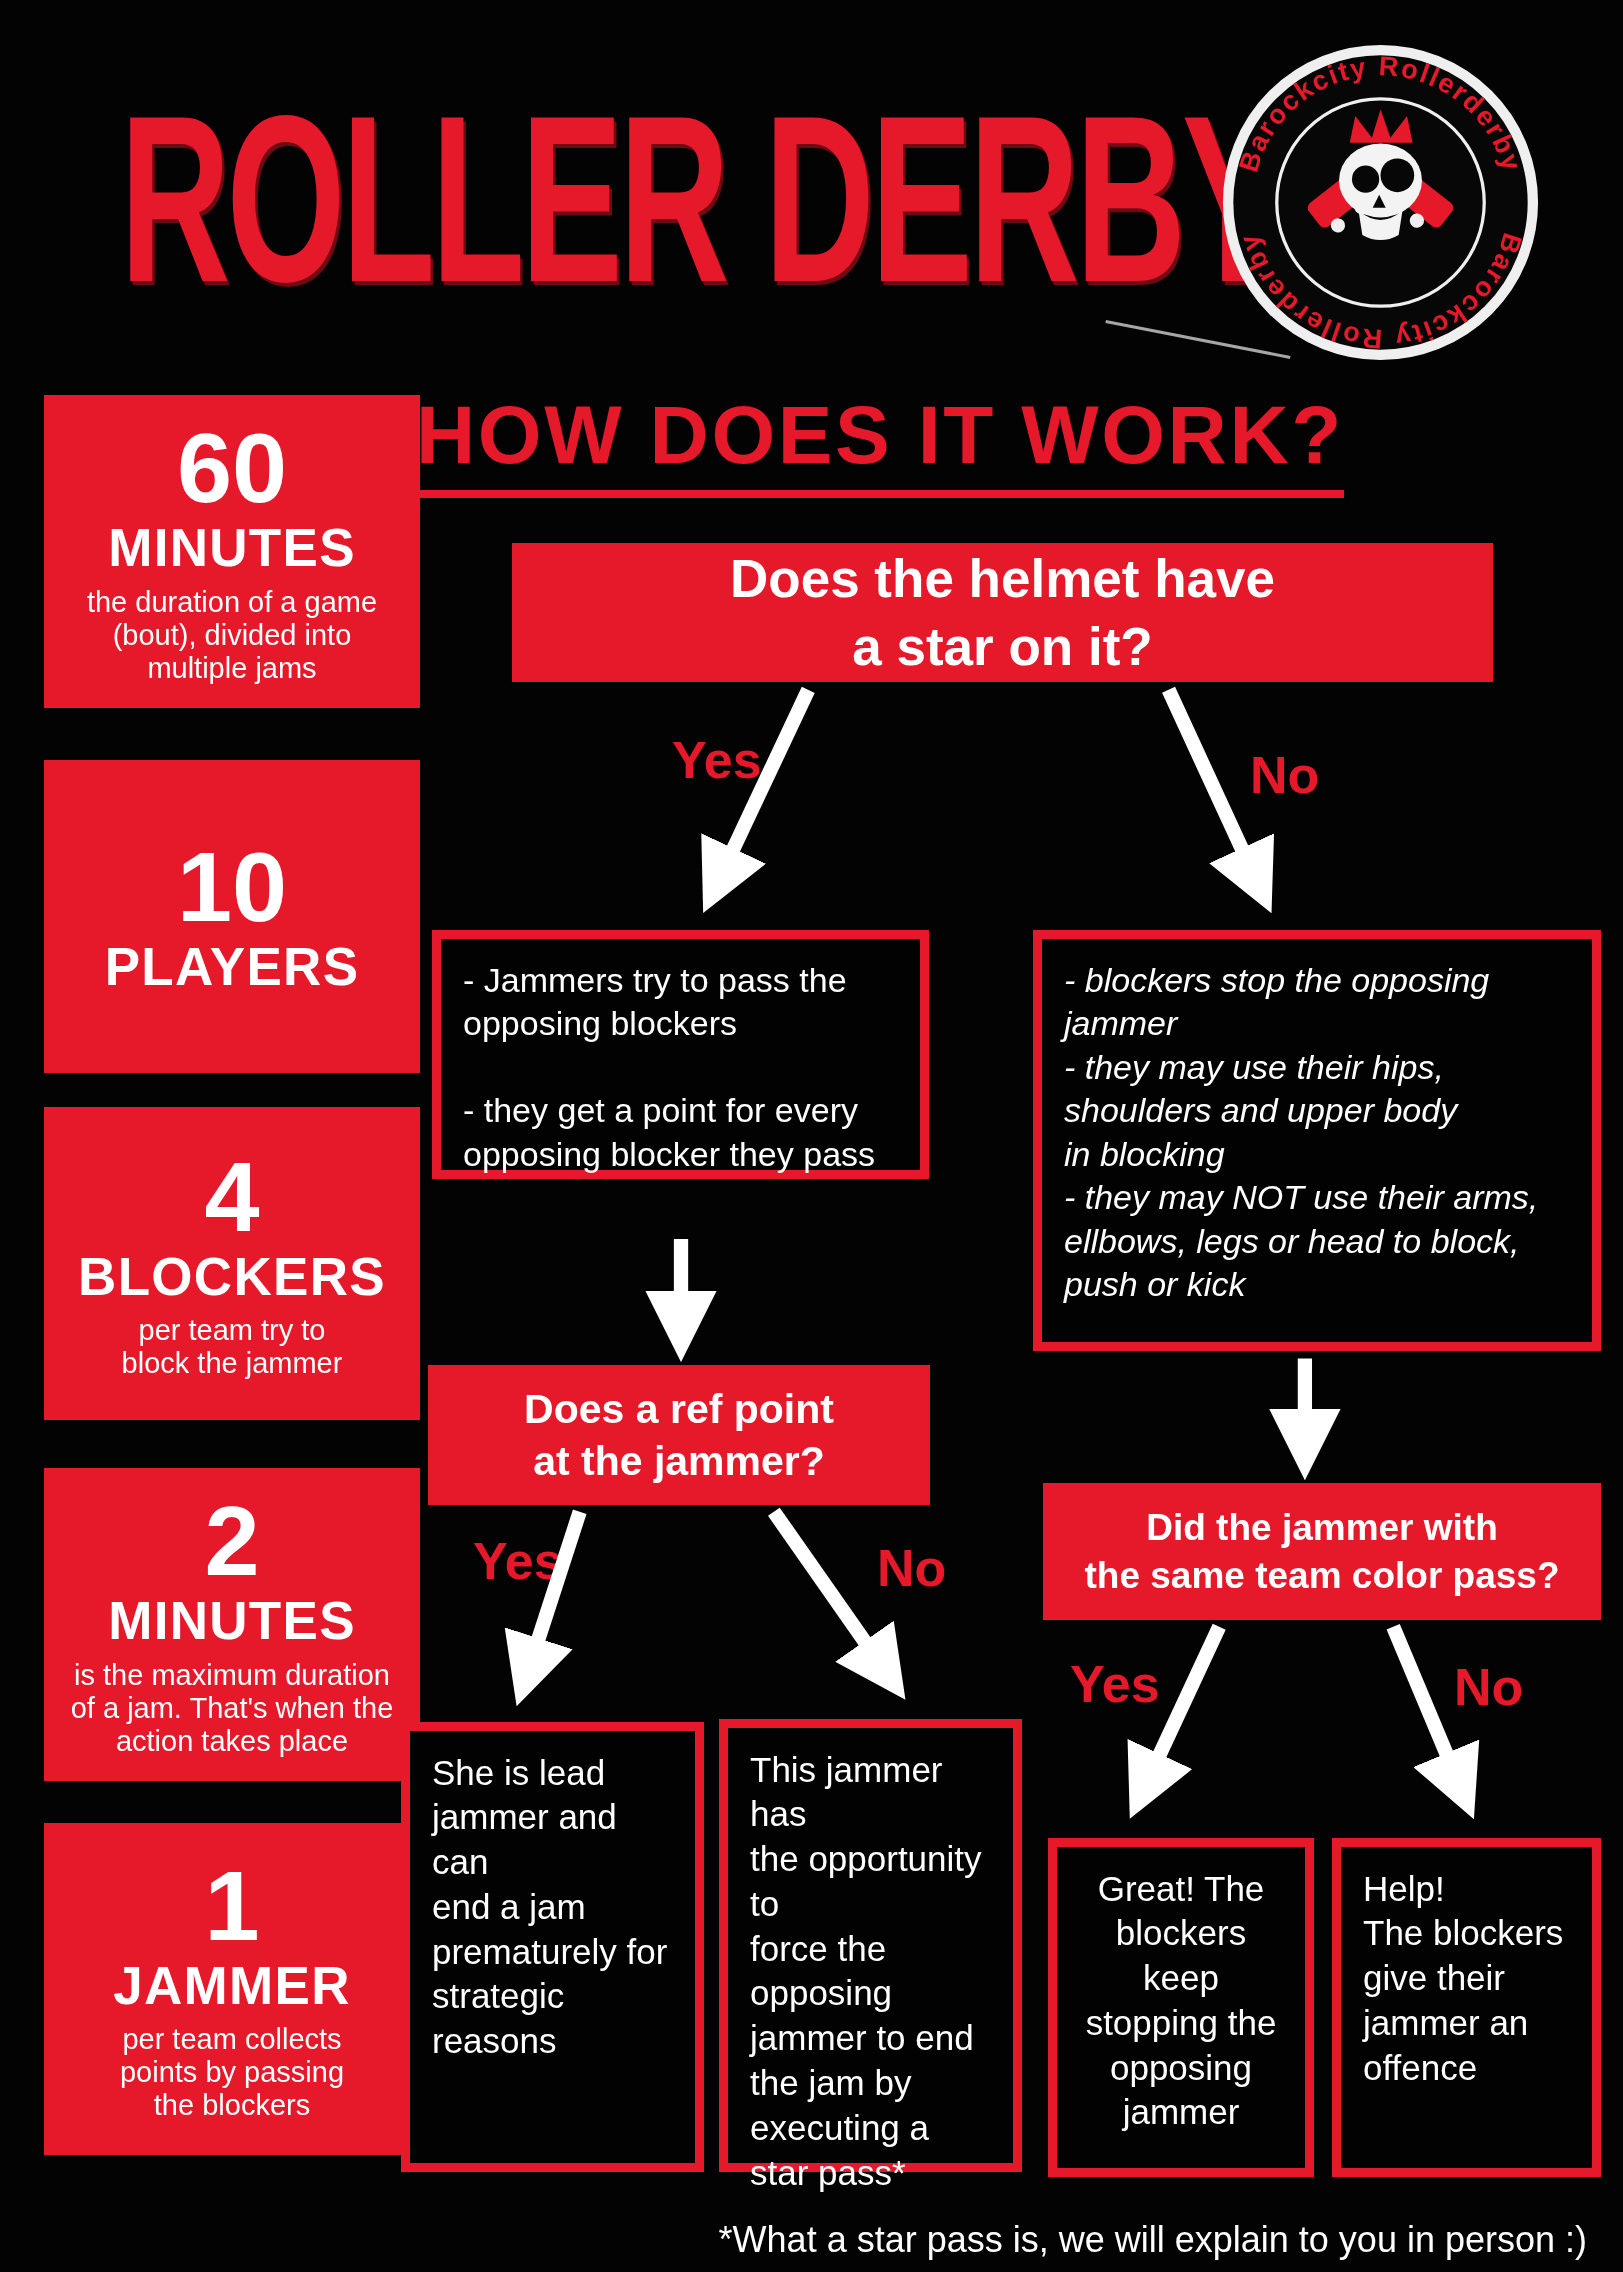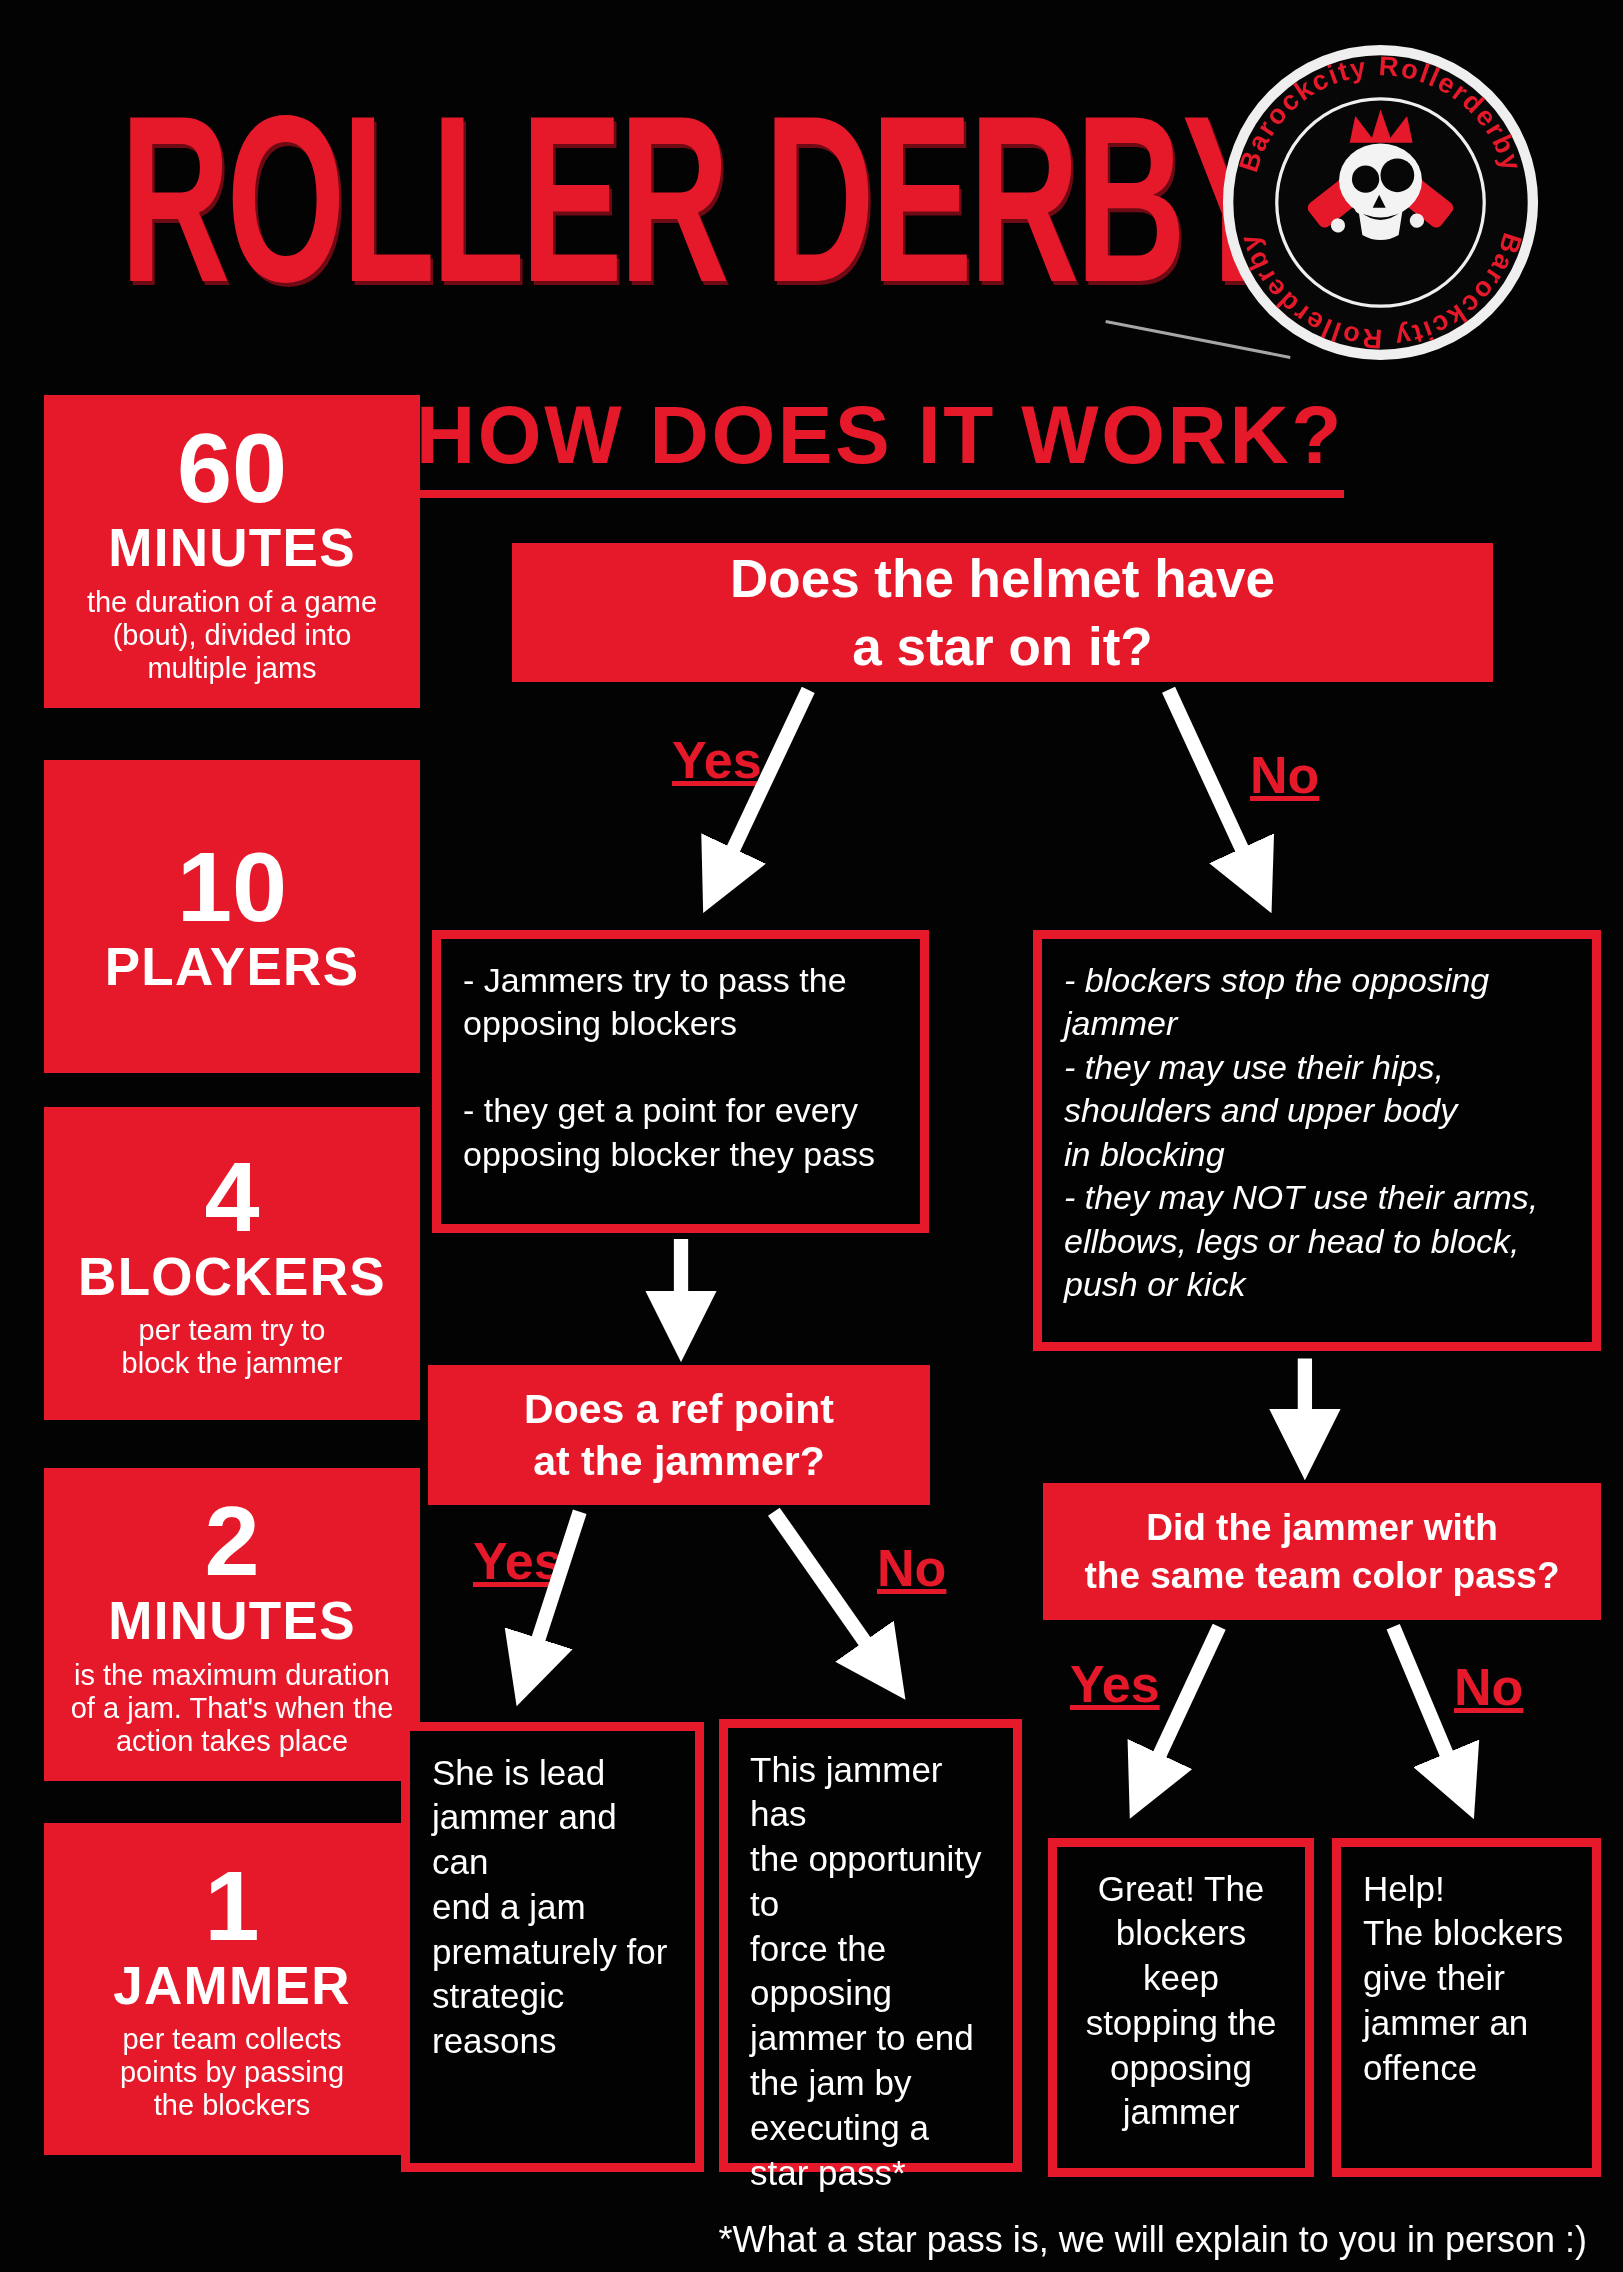--- a/index.html
+++ b/index.html
@@ -42,27 +42,27 @@
     display:flex; align-items:center; justify-content:center; text-align:center;
   }
   .qbox span { white-space:pre-line; line-height:1.28; }
   .q1 { left:512px;  top:543px;  width:981px; height:139px; font-size:53px; }
   .q2 { left:428px;  top:1365px; width:502px;  height:140px; font-size:41px; }
   .q3 { left:1043px; top:1483px; width:558px;  height:137px; font-size:37px; }
   .infobox {
     position:absolute; background:#020202; border:9px solid #e6192b; color:#fff;
     white-space:pre-line; font-size:34px; line-height:1.28; padding:19.5px 22px;
   }
-  .ib-jammer  { left:432px;  top:930px; width:497px; height:303px; }
+  .ib-jammer  { left:432px;  top:930px; width:497px; height:249px; }
   .ib-blocker { left:1033px; top:930px; width:568px; height:421px;font-style:italic; }
   .ib-lead    { left:401px;  top:1722px; width:303px; height:450px; font-size:35px; }
   .ib-star    { left:719px; top:1719px; width:303px; height:453px; font-size:35px; }
   .ib-great   { left:1048px; top:1838px; width:266px; height:339px; font-size:35px;text-align:center; }
   .ib-help    { left:1332px; top:1838px; width:269px; height:339px; font-size:35px; }
-  .yn { position:absolute; color:#e6192b; font-size:52px; font-weight:600;text-decoration:underline; }
+  .yn { position:absolute; color:#e6192b; font-size:52px; font-weight:600; }
   .yes1 { left:672px; top:730px; }
   .no1  { left:1250px; top:745px; }
   .yes2 { left:473px;  top:1531px; }
   .no2  { left:877px; top:1538px; }
   .yes3 { left:1070px; top:1654px; }
   .no3  { left:1454px; top:1657px; }
   .arrows { position:absolute; left:0; top:0; width:1623px; height:2273px; pointer-events:none; }
   .footnote {
     position:absolute; right:36px; top:2219px; color:#fff; font-size:36px; text-align:right;
   }

